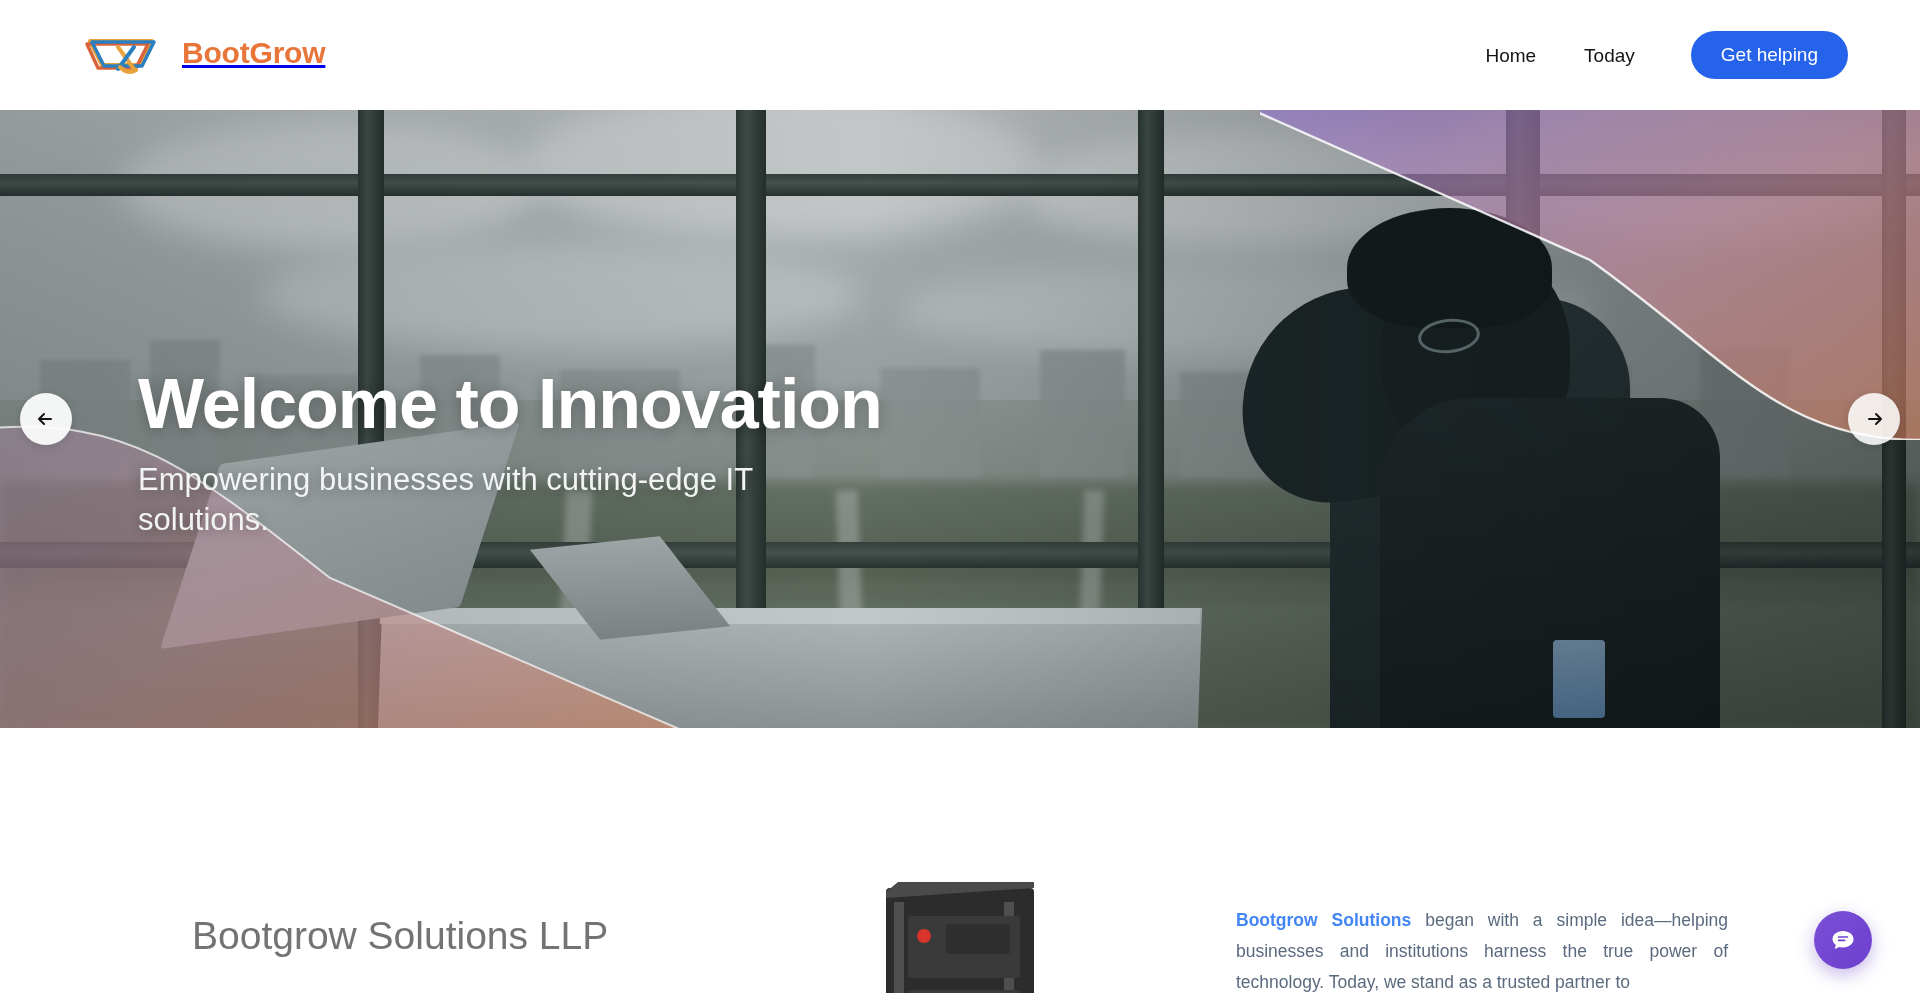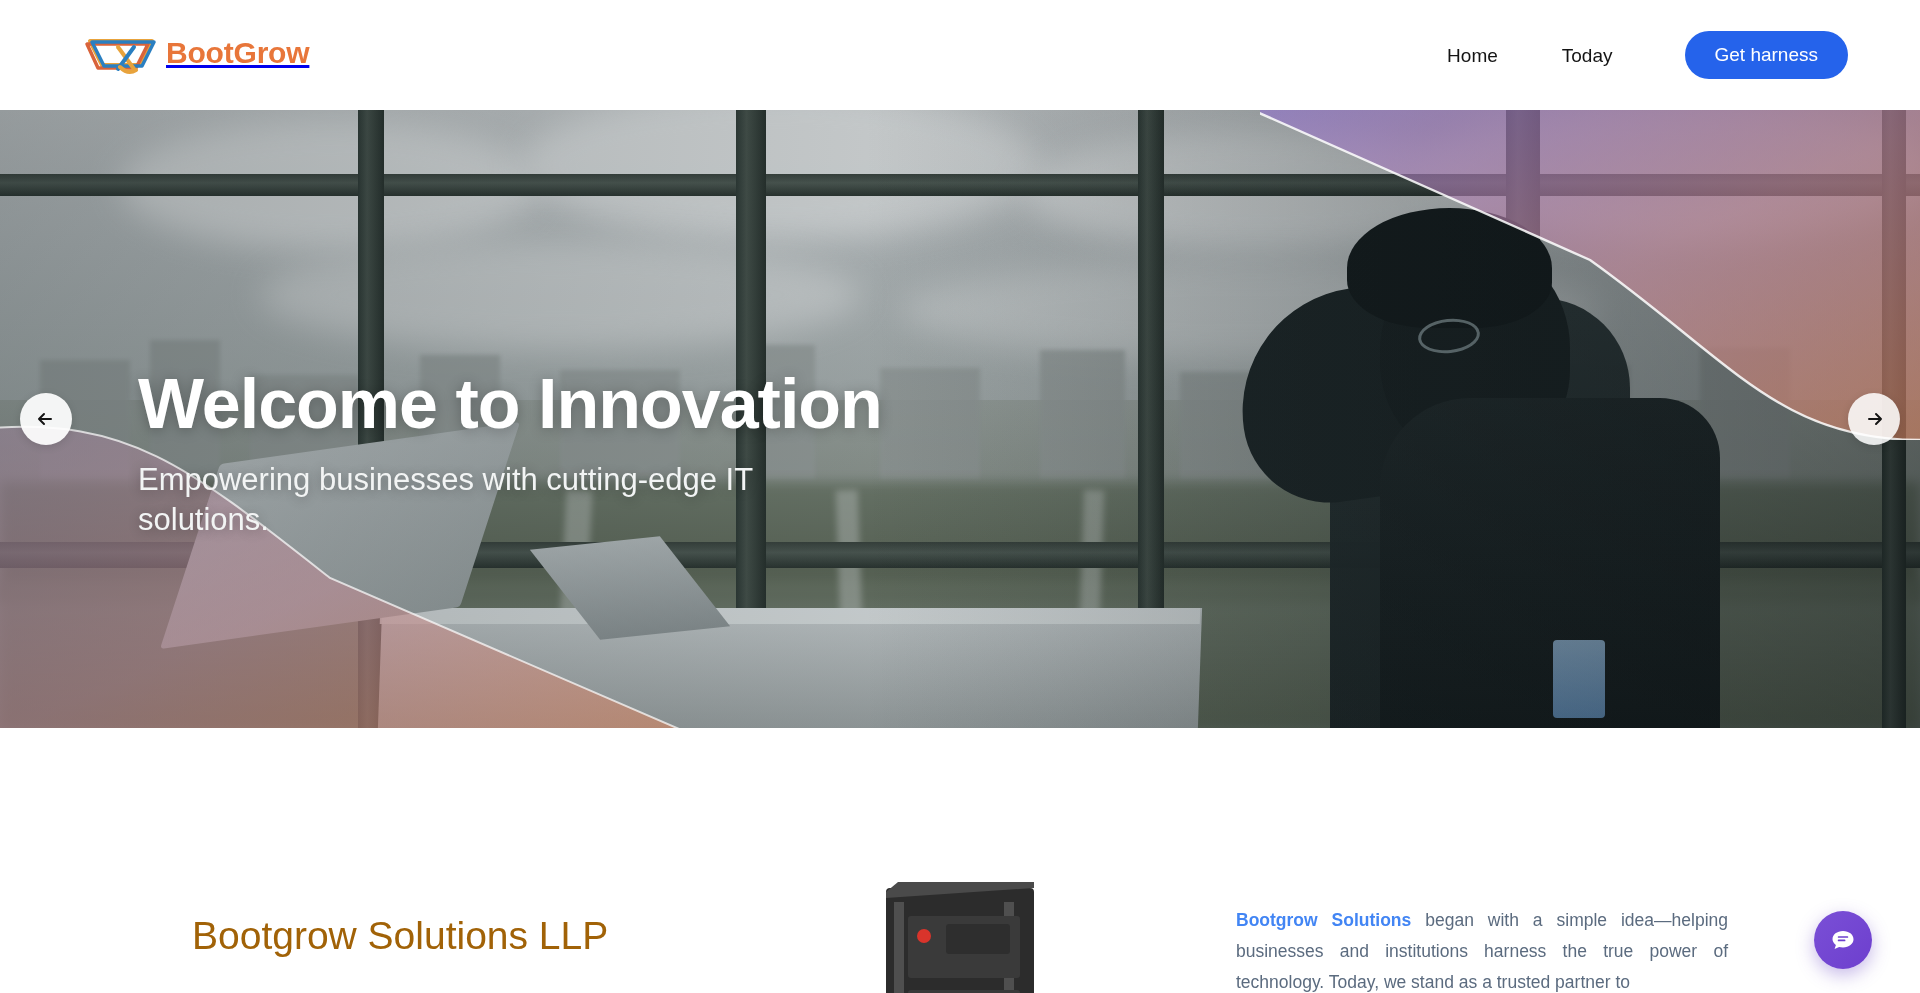--- a/index.html
+++ b/index.html
@@ -22,41 +22,41 @@
     display: flex;
     align-items: center;
     z-index: 40;
   }
   .brand {
     position: absolute;
     left: 84px;
     top: 22px;
     display: flex;
     align-items: center;
-    gap: 8px;
+    gap: 24px;
     height: 62px;
   }
   .logo-mark { width: 74px; height: 48px; display: block; }
   .brand-name {
     font-size: 30px;
     font-weight: 600;
     color: #E8763A;
     letter-spacing: -0.2px;
     line-height: 1;
     white-space: nowrap;
   }
 
   .nav {
     position: absolute;
     right: 72px;
     top: 0;
     height: 110px;
     display: flex;
     align-items: center;
-    gap: 16px;
+    gap: 0;
   }
   .nav-link {
     font-size: 19px;
     color: #141414;
     text-decoration: none;
     padding: 0 24px;
     line-height: 1;
     white-space: nowrap;
   }
   .cta-btn {
@@ -305,21 +305,21 @@
   }
   .eyebrow {
     color: #9333EA;
     font-size: 17px;
     font-weight: 700;
     letter-spacing: 1px;
     text-transform: uppercase;
   }
   .about-title {
     margin-top: 22px;
-    color: #a16207;
+    color: #737373;
     font-size: 39px;
     font-weight: 400;
     line-height: 1.1;
     white-space: nowrap;
   }
 
   .server-wrap {
     position: absolute;
     left: 884px;
     top: 880px;
@@ -369,21 +369,21 @@
       <path d="M34 18 L50 40" stroke="#E8A33C" stroke-width="4" fill="none" stroke-linecap="round"></path>
       <path d="M50 18 L34 40" stroke="#2A7FC1" stroke-width="4" fill="none" stroke-linecap="round"></path>
       <path d="M36 38 Q44 46 52 41" stroke="#E8A33C" stroke-width="4" fill="none" stroke-linecap="round"></path>
     </svg>
     <span class="brand-name">BootGrow</span>
   </a>
 
   <nav class="nav">
     <a class="nav-link" href="#">Home</a>
     <a class="nav-link" href="#">Today</a>
-    <button class="cta-btn">Get harness</button>
+    <button class="cta-btn">Get helping</button>
   </nav>
 
 </header>
 
 <section class="hero">
 
   <div class="hero-photo">
     <div class="sky"></div>
 
     <div class="cloud" style="left:120px;  top:10px;  width:420px; height:130px;"></div>

